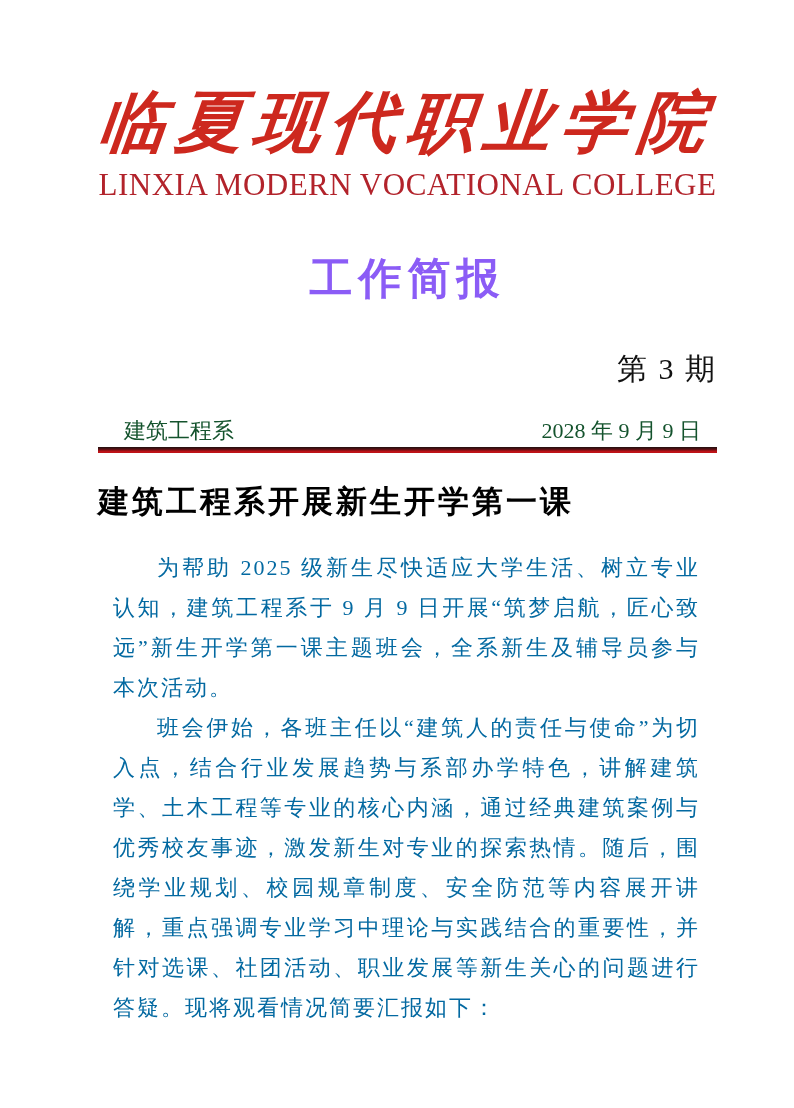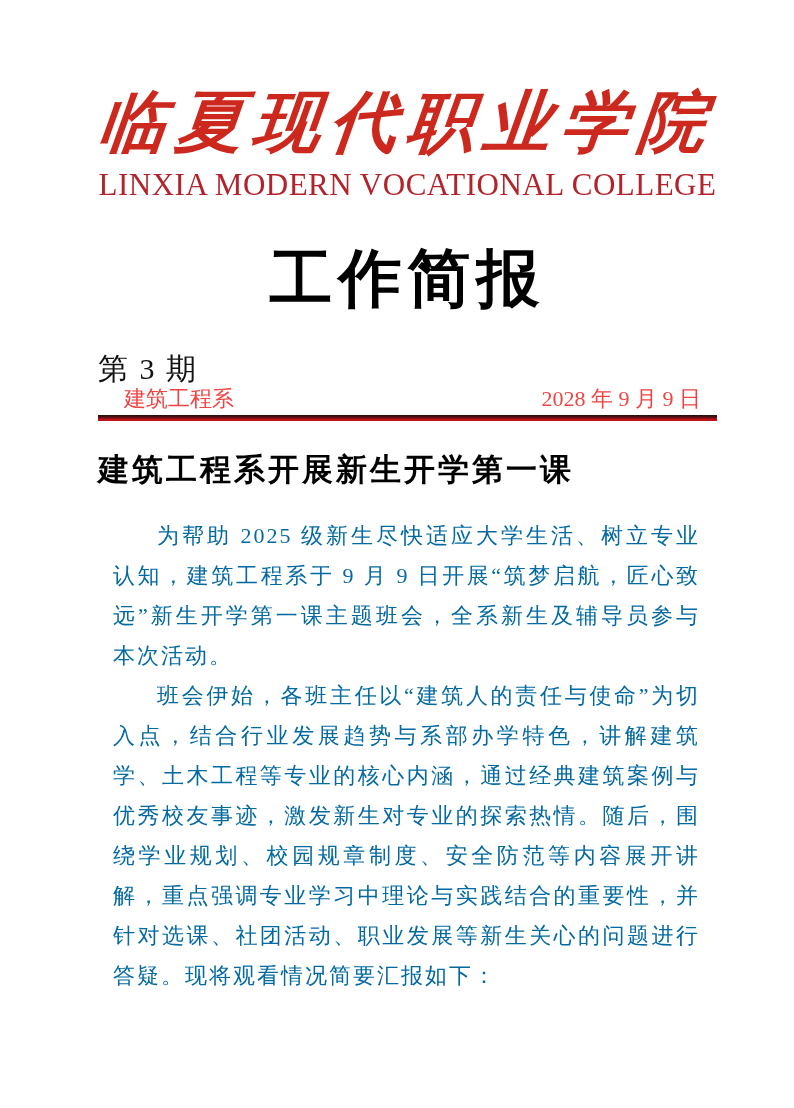--- a/index.html
+++ b/index.html
@@ -42,44 +42,45 @@
     line-height: 30px;
     color: #b2232b;
     letter-spacing: 0.5px;
     white-space: nowrap;
   }
 
   
   .bulletin-title {
     margin-top: 44px;
     text-align: center;
-    font-size: 63px;
+    font-size: 43px;
     line-height: 70px;
     font-weight: bold;
-    color: #000000;
+    color: #8b5cf6;
     letter-spacing: 6px;
   }
   .issue-number {
     margin-top: 38px;
-    text-align: left;
+    text-align: right;
     font-size: 30px;
     line-height: 34px;
     color: #111111;
     letter-spacing: 2px;
   }
 
   
   .meta-row {
+    margin-top: 32px;
     display: flex;
     justify-content: space-between;
     align-items: baseline;
     padding: 0 16px 0 26px;
     font-size: 22px;
     line-height: 26px;
-    color: #ef4444;
+    color: #14532d;
   }
   .header-rule {
     margin-top: 3px;
     height: 6px;
     background: linear-gradient(to bottom, #20100f 0%, #571013 38%, #bb1217 72%, #c01418 100%);
   }
 
   
   .article-title {
     margin-top: 30px;

